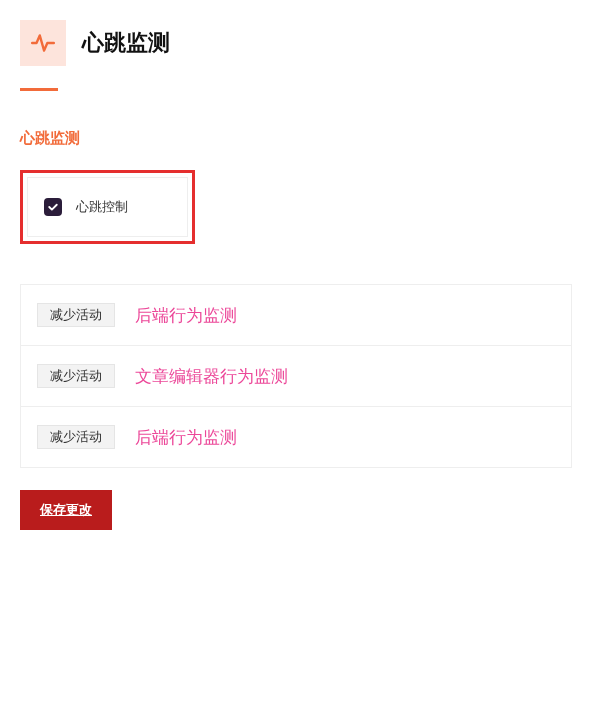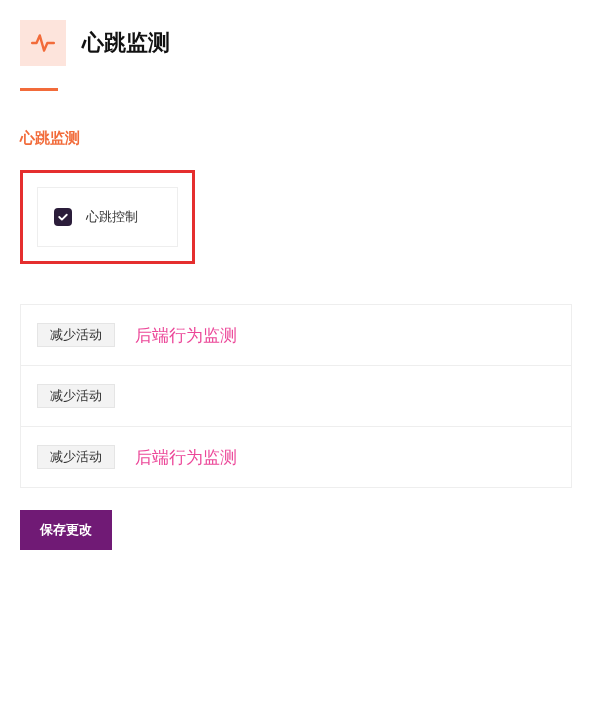--- a/index.html
+++ b/index.html
@@ -46,21 +46,21 @@
     margin-bottom: 22px;
   }
   .section-desc {
     color: #777;
     font-size: 13px;
     line-height: 1.6;
     margin-bottom: 18px;
   }
   .highlight-box {
     border: 3px solid #e52e2e;
-    padding: 14px;
+    padding: 4px;
     margin-bottom: 40px;
     width: 175px;
   }
   .checkbox-row {
     display: flex;
     align-items: center;
     gap: 14px;
     padding: 20px 16px;
     border: 1px solid #eee;
     background: #fff;
@@ -103,28 +103,29 @@
     font-size: 13px;
     color: #333;
     cursor: pointer;
     font-family: inherit;
   }
   .option-label {
     font-size: 17px;
     color: #ec4899;
   }
   .save-button {
-    background: #701a75;
+    background: #b91c1c;
     color: #fff;
     border: none;
     padding: 11px 20px;
     font-size: 13px;
     font-weight: 600;
     cursor: pointer;
     font-family: inherit;
+    text-decoration: underline;
   }
 </style>
 </head>
 <body>
 
 <div class="header">
   <div class="header-icon">
     <svg viewBox="0 0 24 24" fill="none" stroke="#f26b3a" stroke-width="2.2" stroke-linecap="round" stroke-linejoin="round">
       <polyline points="2,12 6,12 9,5 13,19 16,12 22,12"></polyline>
     </svg>
@@ -150,20 +151,21 @@
 
 <div>
 
   <div class="option-list">
     <div class="option-row">
       <button class="option-button">减少活动</button>
       <span class="option-label">后端行为监测</span>
     </div>
     <div class="option-row">
       <button class="option-button">减少活动</button>
+      <span class="option-label">文章编辑器行为监测</span>
     </div>
     <div class="option-row">
       <button class="option-button">减少活动</button>
       <span class="option-label">后端行为监测</span>
     </div>
   </div>
 
   <button class="save-button">保存更改</button>
 </div>
 

